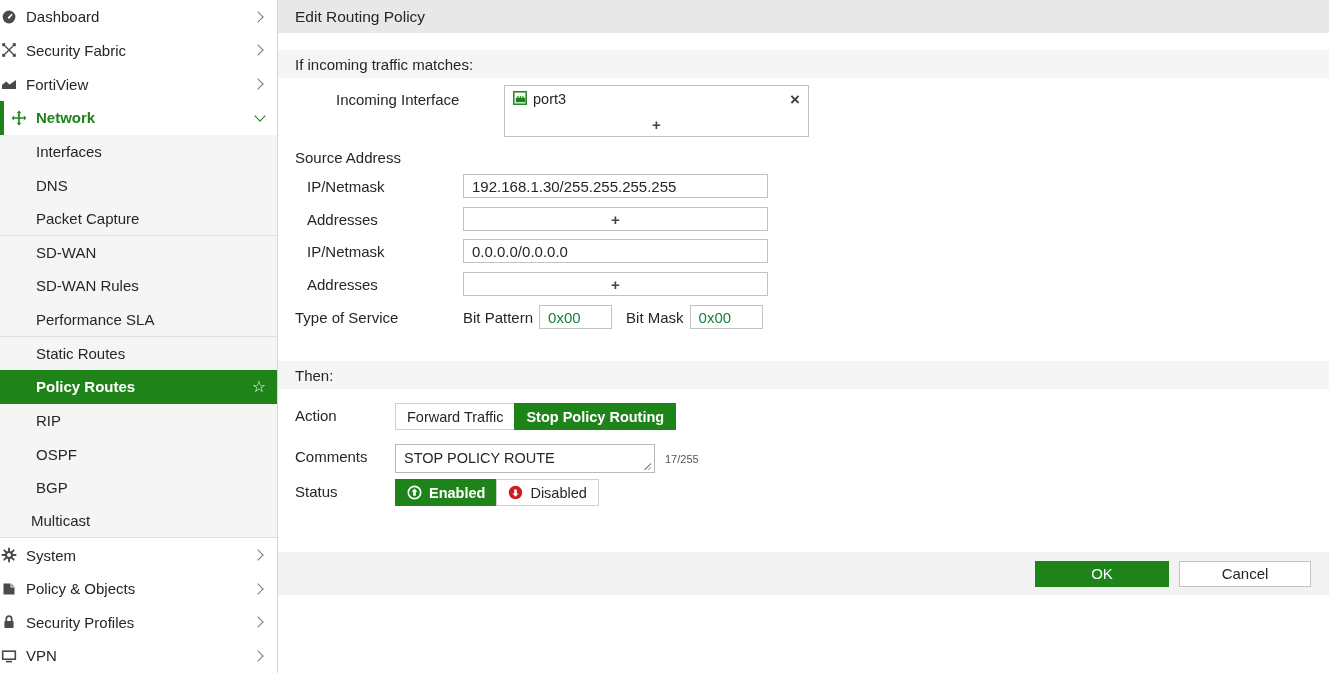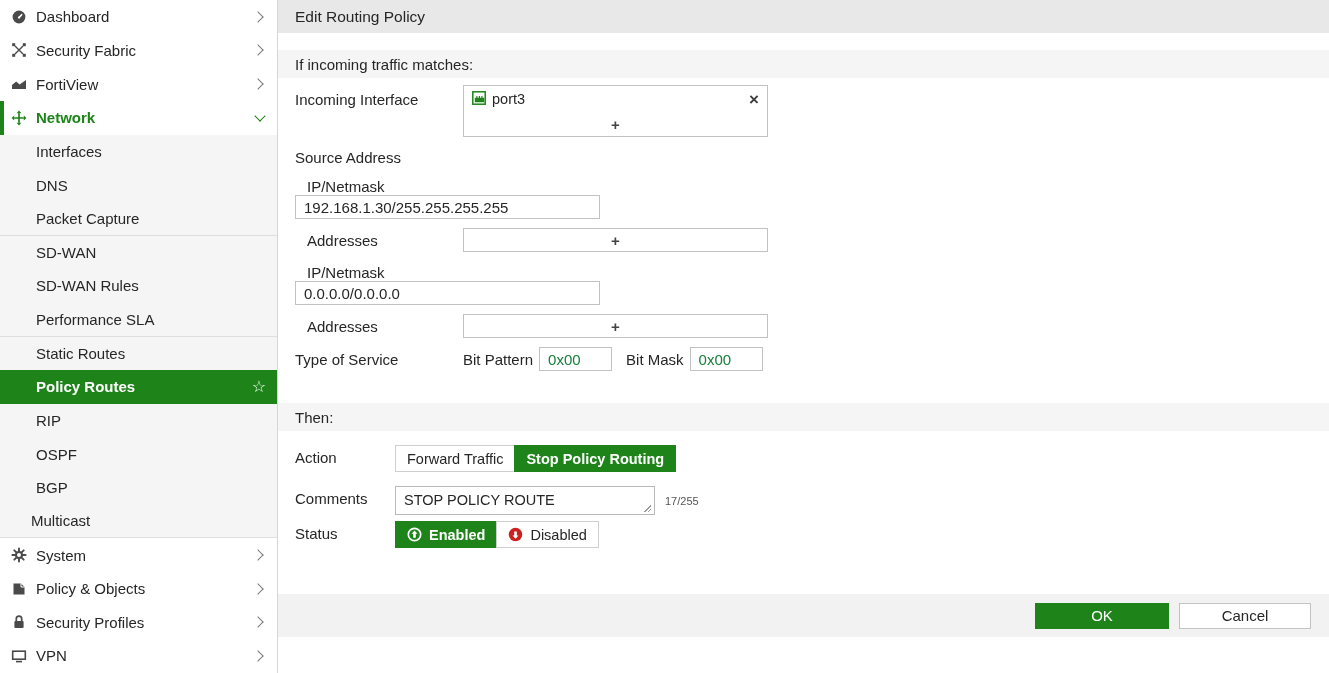--- a/index.html
+++ b/index.html
@@ -3,21 +3,21 @@
 <meta charset="utf-8">
 <style>
   * { box-sizing: border-box; margin: 0; padding: 0; }
   html,body { width:1329px; height:673px; overflow:hidden; background:#fff;
               font-family:"Liberation Sans", sans-serif; color:#262626; }
   .app { display:flex; width:1329px; height:673px; }
 
   
   .sidebar { width:278px; min-width:278px; height:673px; background:#fff;
              border-right:1px solid #d6d6d6; overflow:hidden; }
-  .srow { height:33.65px; display:flex; align-items:center; padding-left:10px;
+  .srow { height:33.65px; display:flex; align-items:center; 
           font-size:15px; cursor:pointer; background:#fff; }
   .srow .icn { width:17px; height:16px; display:flex; align-items:center; justify-content:center; margin-right:9px; }
   .srow .lbl { white-space:nowrap; }
   .chev { width:8px; height:8px; border-right:1.6px solid #7a7a7a; border-bottom:1.6px solid #7a7a7a;
           margin-left:auto; margin-right:15px; transform:rotate(-45deg); }
   .chev.down { transform:rotate(45deg); border-color:var(--green); margin-right:13px; margin-top:-3px;}
   .srow.section-open { border-left:4px solid var(--green); padding-left:6px; color:var(--green); font-weight:700; }
   .sub { background:#f5f5f5; padding-left:36px; }
   .sub.div-top { border-top:1px solid #dedede; }
   .sub.div-bottom { border-bottom:1px solid #dedede;padding-left:31px; }
@@ -79,21 +79,21 @@
   .statbtn { display:flex; align-items:center; gap:7px; }
   .statbtn svg { width:15px; height:15px; }
 
   .footer { height:43px; background:#f2f2f2; margin-top:46px; display:flex; align-items:center;
             justify-content:flex-end; padding-right:18px; gap:10px; }
   .btn { height:26px; font-size:15px; font-family:inherit; display:flex; align-items:center;
          justify-content:center; cursor:pointer; }
   .btn.ok { width:134px; background:var(--green); border:1px solid var(--green); color:#fff; }
   .btn.cancel { width:132px; background:#fff; border:1px solid #c3c3c3; color:#262626; }
 
-  .m-t7 { margin-top:7px; } .m-t8 { margin-top:8px;flex-direction:column; } .m-t9 { margin-top:9px; }
+  .m-t7 { margin-top:7px;margin-left:41px; } .m-t8 { margin-top:8px; } .m-t9 { margin-top:9px; }
   .m-t10 { margin-top:10px; } .m-t14 { margin-top:14px; } .m-t6 { margin-top:6px; }
   .flabel.then { width:100px; min-width:100px; }
 </style>
 </head>
 <body>
 
 <div class="app">
 
   <nav class="sidebar">
 

